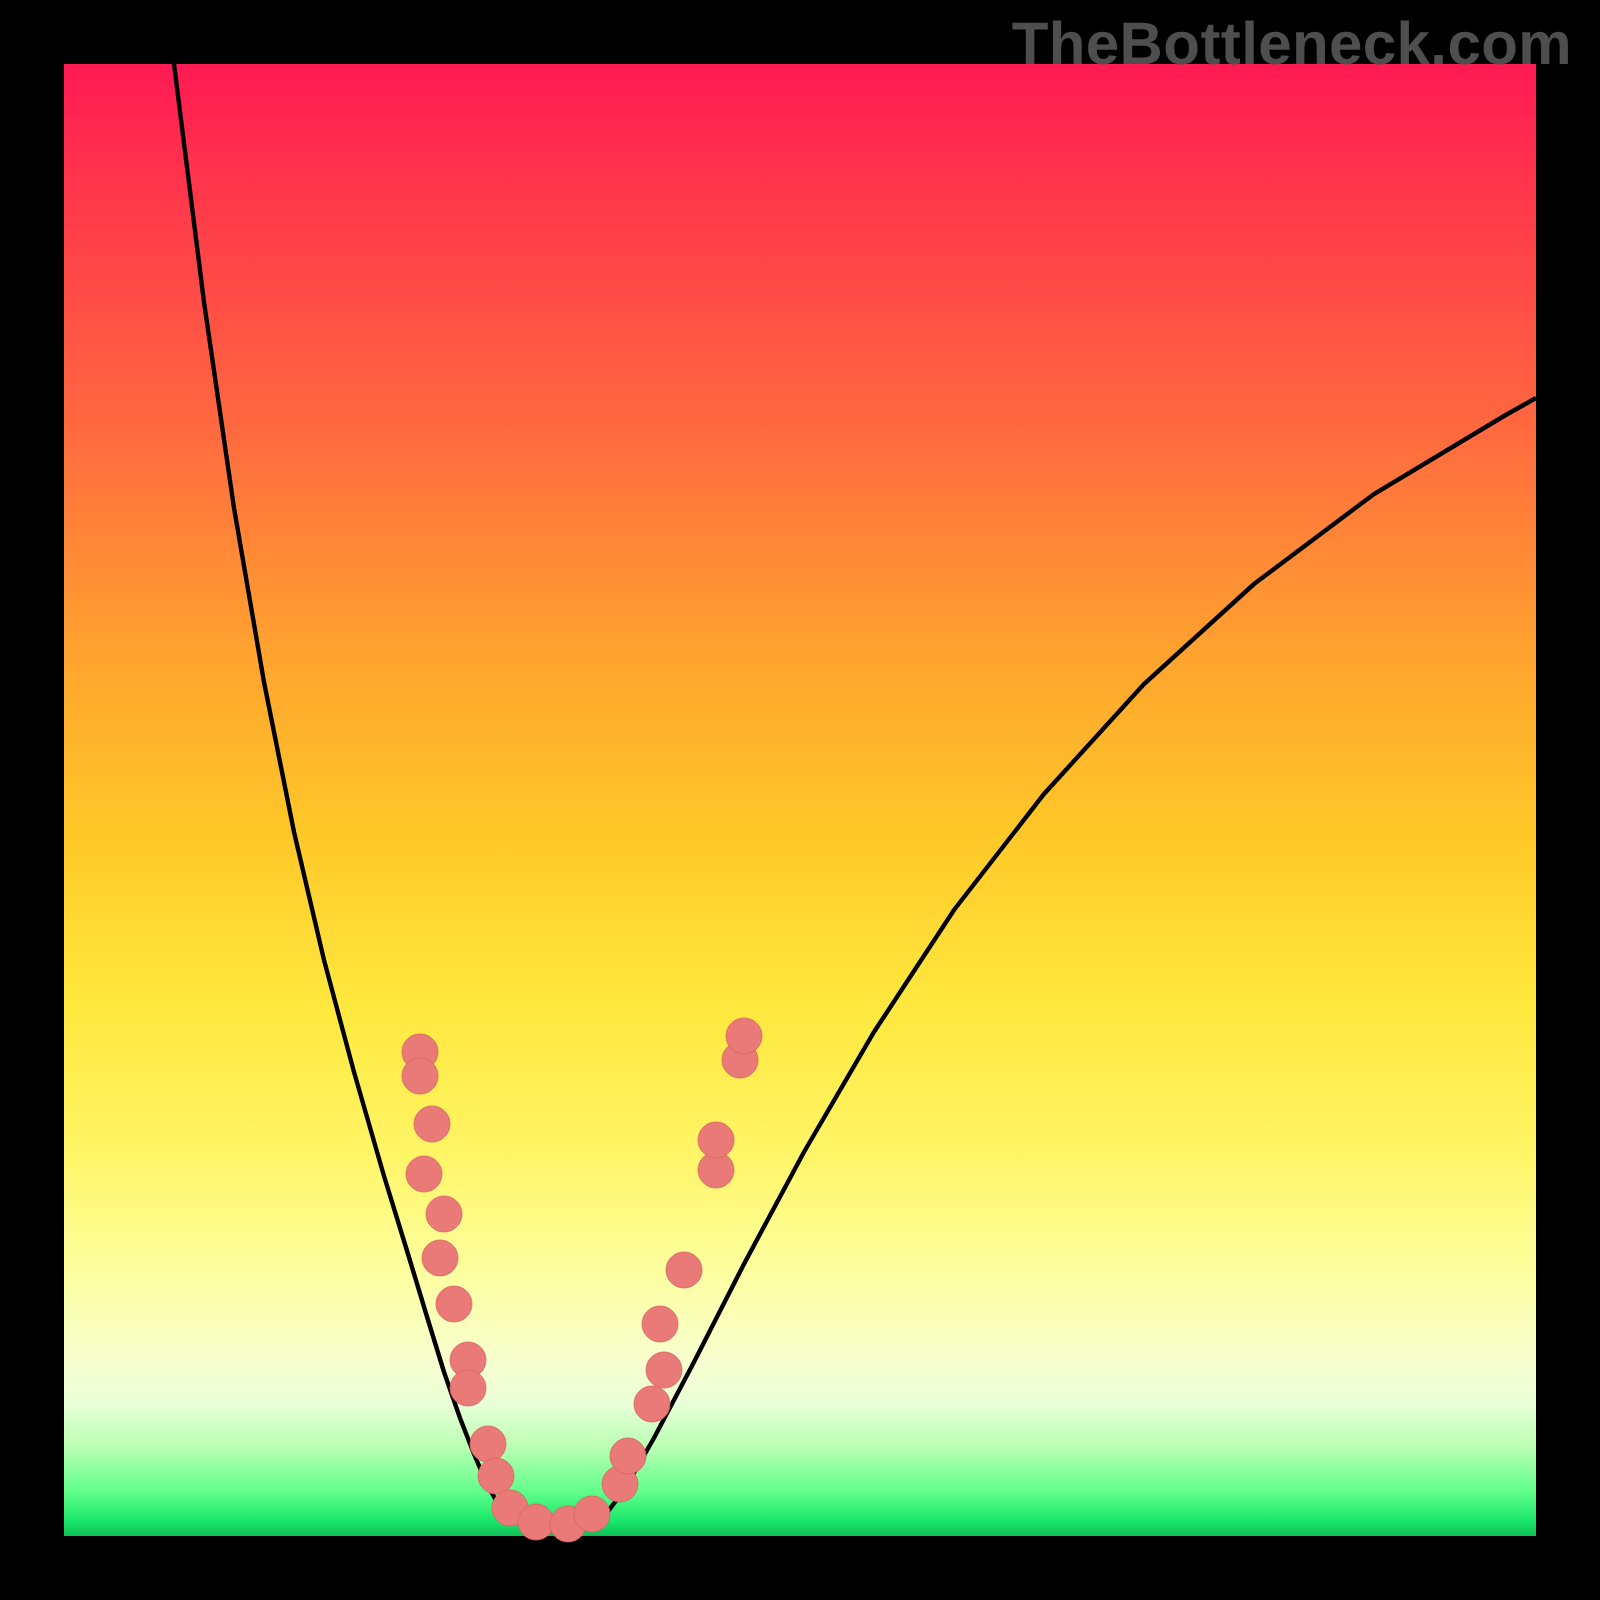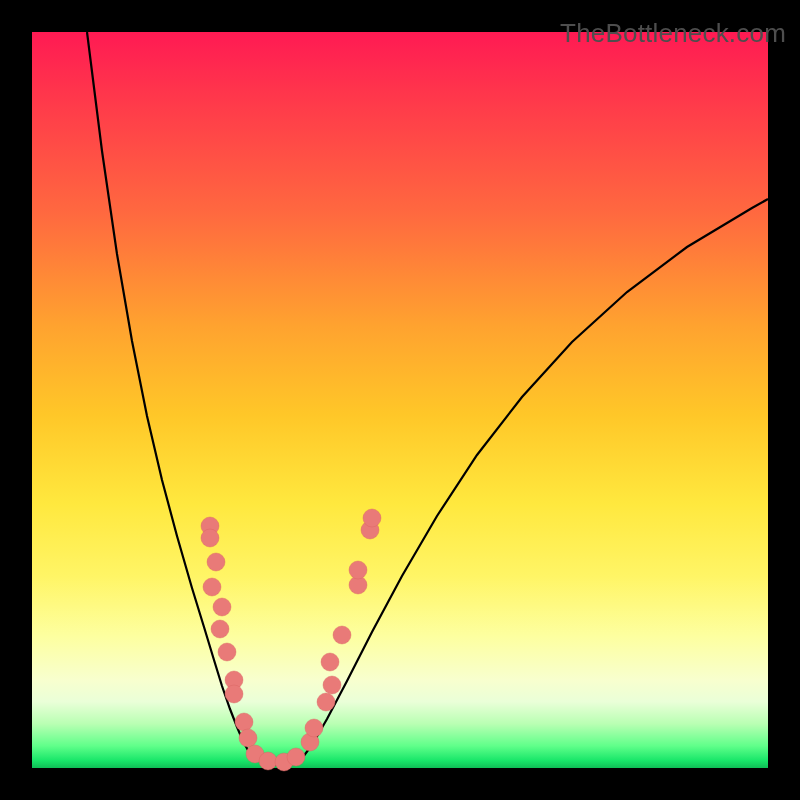--- a/index.html
+++ b/index.html
@@ -39,24 +39,23 @@
       #60ff8a 97%,
       #18e669 99%,
       #0fbf57 100%
     );
   }
   .watermark {
     position: absolute;
     top: 6px;
     right: 14px;
     color: #4e4e4e;
-    font-size: 26px;
+    font-size: 30px;
     letter-spacing: 0.2px;
-    font-weight: 400;
-    margin-top: 12px;
+    font-weight: 700;
   }
   svg.curve {
     position: absolute;
     inset: 0;
     width: 736px;
     height: 736px;
     overflow: visible;
   }
   .pt {
     fill: #e97a78;

